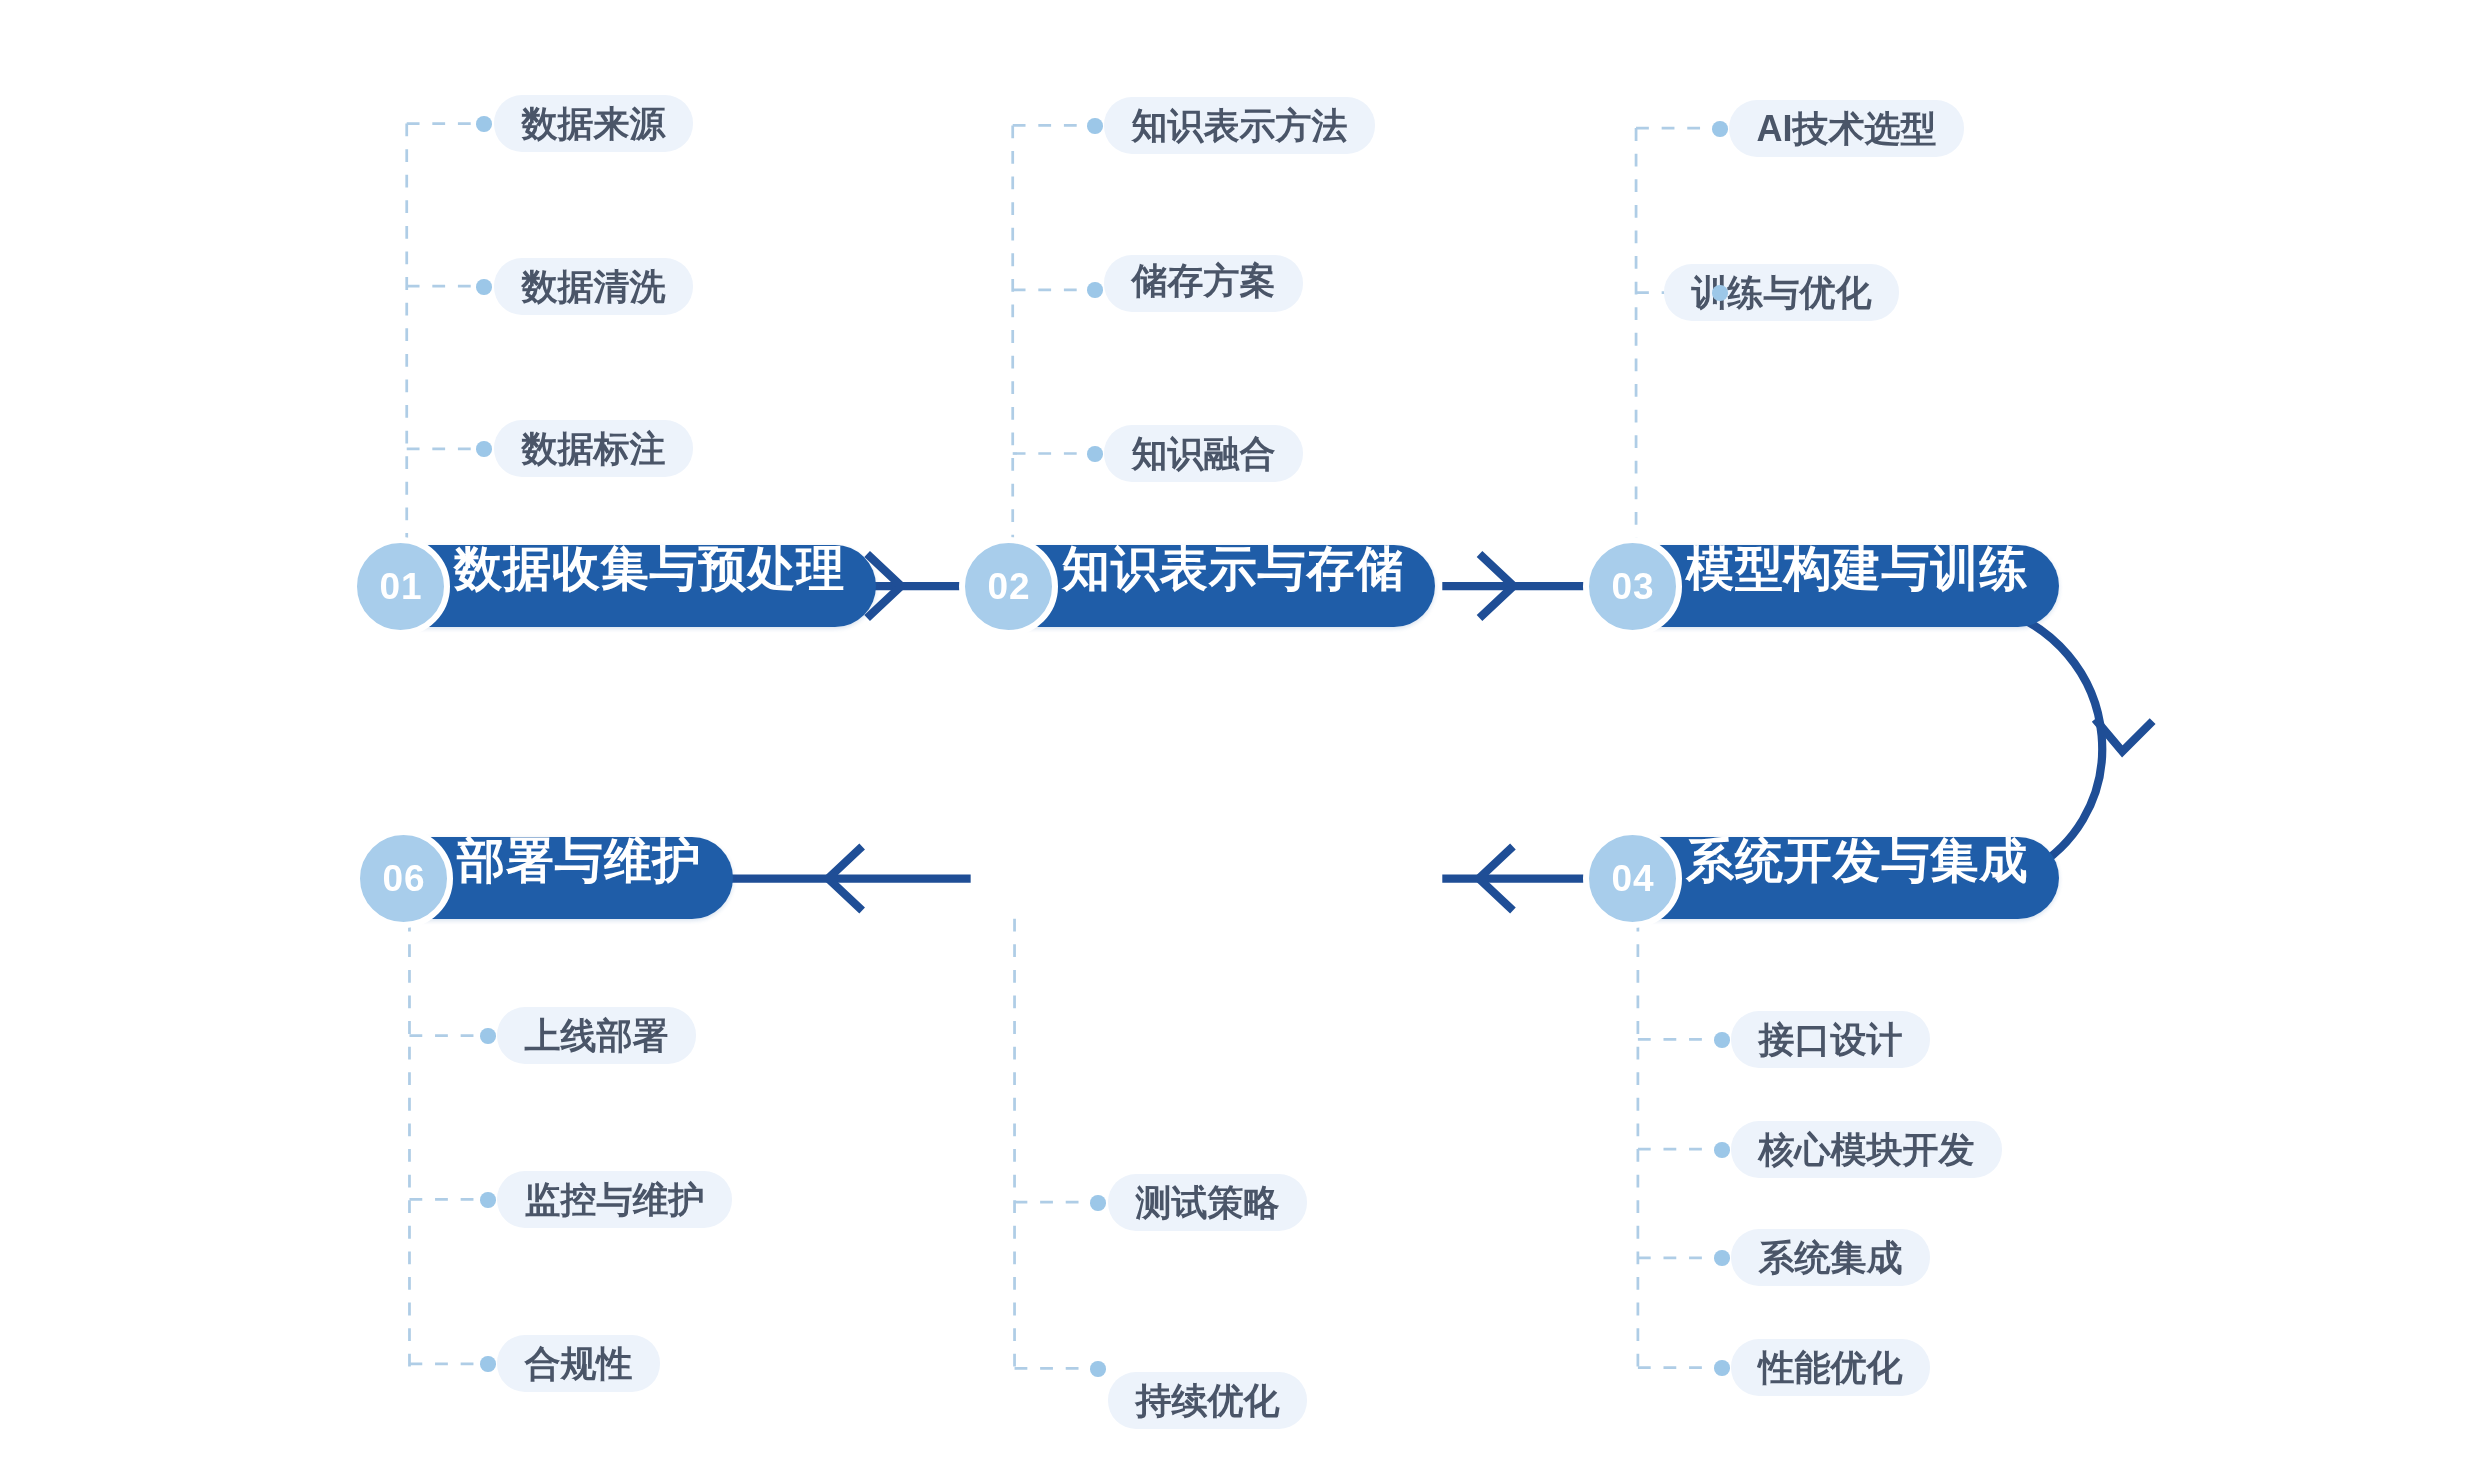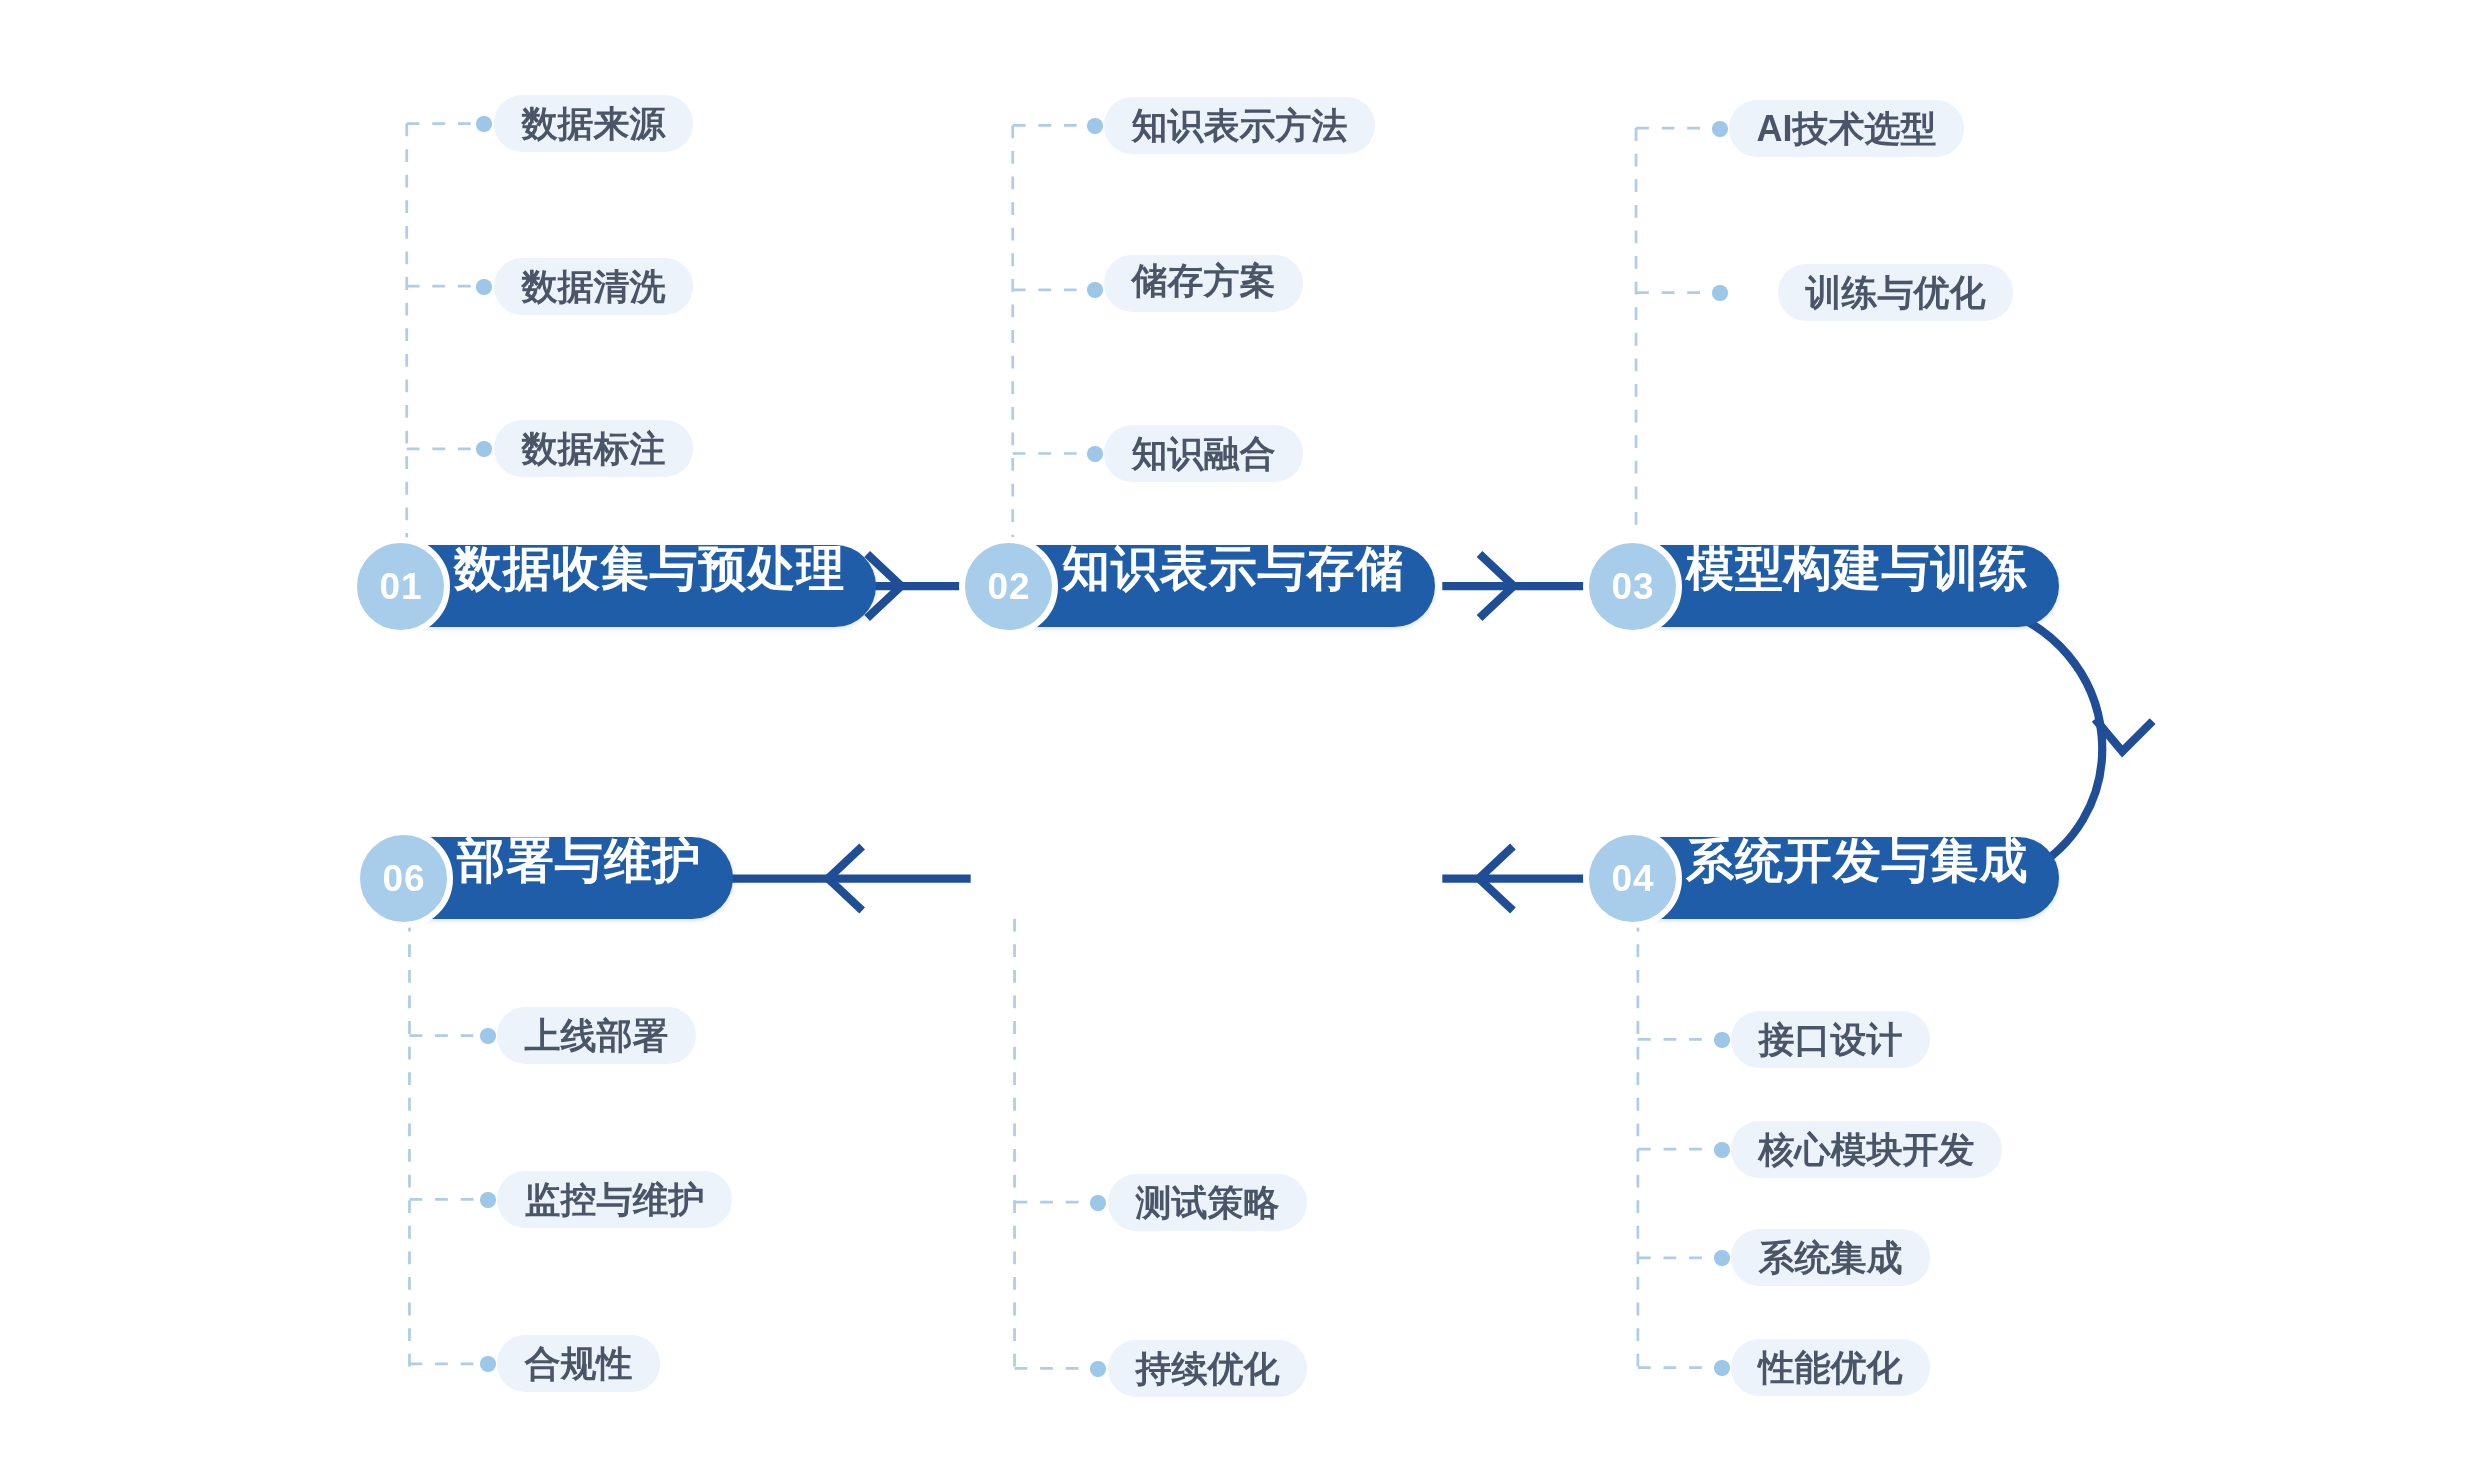--- a/index.html
+++ b/index.html
@@ -134,21 +134,21 @@
   <div class="pill" style="left:1104px;top:425px;">
     <span>知识融合</span>
   </div>
 
   <div class="dot" style="left:1712px;top:121px;"></div>
   <div class="pill" style="left:1729px;top:100px;">
     <span>AI技术选型</span>
   </div>
 
   <div class="dot" style="left:1712px;top:285px;"></div>
-  <div class="pill" style="left:1778px;top:264px;">
+  <div class="pill" style="left:1664px;top:264px;">
     <span>训练与优化</span>
   </div>
 
   <div class="stage" style="left:366px;top:545px;">
     <div class="badge">
       <span>01</span>
     </div>
     <div class="stage-label">数据收集与预处理</div>
   </div>
 
@@ -195,21 +195,21 @@
   <div class="pill" style="left:497px;top:1335px;">
     <span>合规性</span>
   </div>
 
   <div class="dot" style="left:1090px;top:1195px;"></div>
   <div class="pill" style="left:1108px;top:1174px;">
     <span>测试策略</span>
   </div>
 
   <div class="dot" style="left:1090px;top:1361px;"></div>
-  <div class="pill" style="left:1108px;top:1340px;">
+  <div class="pill" style="left:1108px;top:1372px;">
     <span>持续优化</span>
   </div>
 
   <div class="dot" style="left:1714px;top:1032px;"></div>
   <div class="pill" style="left:1731px;top:1011px;">
     <span>接口设计</span>
   </div>
 
   <div class="dot" style="left:1714px;top:1142px;"></div>
   <div class="pill" style="left:1731px;top:1121px;">

